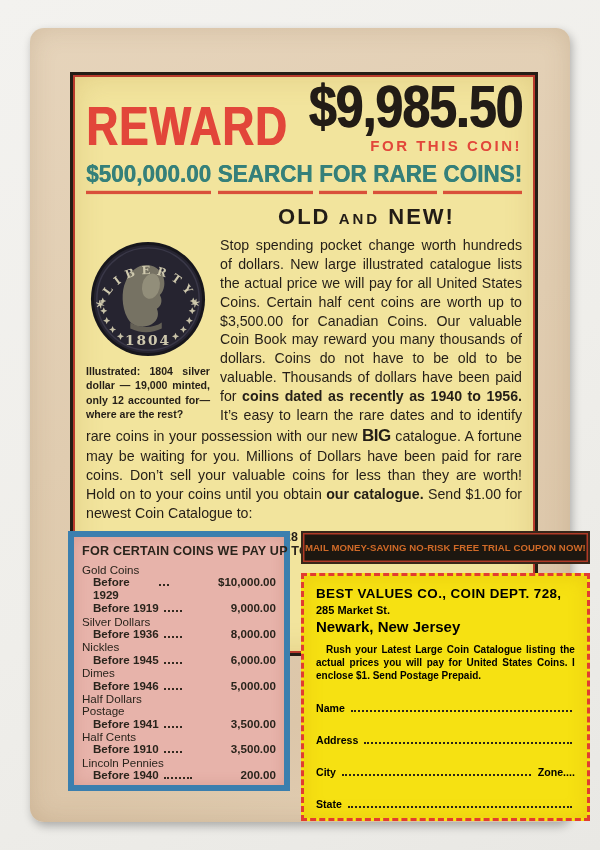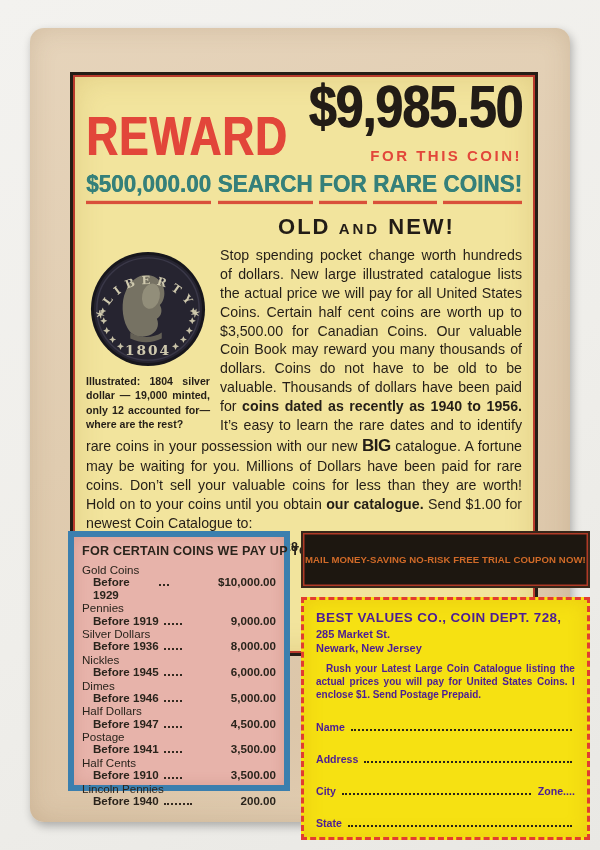--- a/index.html
+++ b/index.html
@@ -29,21 +29,21 @@
     color:#e2463a;font-weight:bold;font-size:44px;letter-spacing:1px;
     transform:scaleY(1.28);transform-origin:bottom left;line-height:1;
     text-shadow:1px 0 0 #e2463a;
   }
   .amount-col{text-align:right;}
   .amount{
     color:#221c16;font-weight:bold;font-size:50px;letter-spacing:-1px;line-height:1;
     transform:scaleY(1.2);transform-origin:bottom right;
     text-shadow:1px 0 0 #221c16;
   }
-  .forcoin{color:#e2463a;font-weight:bold;font-size:15px;letter-spacing:2.5px;margin-top:10px;white-space:nowrap;}
+  .forcoin{color:#e2463a;font-weight:bold;font-size:15px;letter-spacing:2.5px;white-space:nowrap;}
   .search-line{
     display:flex;justify-content:space-between;align-items:baseline;
     margin-top:6px;color:#35807a;font-weight:bold;font-size:22.5px;
     transform:scaleY(1.1);transform-origin:top left;white-space:nowrap;
   }
   .search-line .w{border-bottom:3px solid #d9503a;padding-bottom:2px;text-shadow:.5px 0 0 #35807a;}
   .old-new{margin:13px 0 6px 125px;text-align:center;color:#221c16;font-weight:bold;font-size:22px;letter-spacing:2px;white-space:nowrap;}
   .old-new .small{font-size:15px;letter-spacing:3px;}
   
   .copy{color:#241e17;font-size:14.2px;line-height:1.33;text-align:justify;margin-top:2px;}
@@ -67,31 +67,31 @@
   .price-header{font-weight:bold;font-size:12.6px;letter-spacing:.2px;margin:2px 0 6px 0;white-space:nowrap;}
   .price-cat{font-weight:normal;font-size:11.6px;line-height:1.07;}
   .price-line{display:flex;align-items:baseline;font-weight:bold;font-size:11.6px;line-height:1.07;padding-left:11px;margin-bottom:1px;}
   .price-line .dots{flex:1;border-bottom:2px dotted #33291f;margin:0 5px 2px 5px;min-width:10px;}
   .price-line .amt{white-space:nowrap;padding-left:44px;}
   .coupon-col{flex:1;display:flex;flex-direction:column;}
   .banner{
     background:#1d1710;border:2px solid #38271a;
     box-shadow:inset 0 0 0 1.5px #b03a26;
     color:#d06a28;font-weight:bold;font-size:9.6px;letter-spacing:.1px;
-    text-align:center;padding:21px 2px;white-space:nowrap;
+    text-align:center;padding:9px 2px;white-space:nowrap;
   }
   .coupon{
     flex:1;margin-top:9px;background:#f6e112;
     border:3px dashed #e23c30;
     box-shadow:inset 0 0 18px rgba(200,140,10,.25);
-    padding:10px 12px 8px 12px;color:#4c1d95;box-sizing:border-box;
+    padding:10px 12px 8px 12px;color:#000000;box-sizing:border-box;
   }
   .co-name{font-weight:bold;font-size:13.4px;letter-spacing:.4px;white-space:nowrap;}
   .co-street{font-weight:bold;font-size:11px;margin-top:3px;}
-  .co-city{font-weight:bold;font-size:11px;margin-top:2px;}
+  .co-city{font-weight:bold;font-size:15px;margin-top:2px;}
   .co-pitch{font-weight:bold;font-size:10px;line-height:1.3;text-align:justify;margin-top:8px;text-indent:10px;}
   .fld{display:flex;align-items:baseline;font-weight:bold;font-size:10.6px;margin-top:20px;}
   .fld .fdots{flex:1;border-bottom:2px dotted #2a2318;margin:0 3px 2px 6px;}
   .fld .zone{margin-left:4px;white-space:nowrap;}
 </style>
 </head>
 <body>
 
 <div class="page">
 
@@ -164,21 +164,20 @@
 
       <div>
         <div class="price-cat">Gold Coins</div>
         <div class="price-line">
             <span>Before 1929</span>
             <span class="dots"></span>
             <span class="amt">$10,000.00</span>
           </div>
       </div>
       <div>
-        <div class="price-cat">Pennies</div>
         <div class="price-line">
             <span>Before 1919</span>
             <span class="dots"></span>
             <span class="amt">9,000.00</span>
           </div>
       </div>
       <div>
         <div class="price-cat">Silver Dollars</div>
         <div class="price-line">
             <span>Before 1936</span>
@@ -197,25 +196,20 @@
       <div>
         <div class="price-cat">Dimes</div>
         <div class="price-line">
             <span>Before 1946</span>
             <span class="dots"></span>
             <span class="amt">5,000.00</span>
           </div>
       </div>
       <div>
         <div class="price-cat">Half Dollars</div>
-        <div class="price-line">
-            <span>Before 1947</span>
-            <span class="dots"></span>
-            <span class="amt">4,500.00</span>
-          </div>
       </div>
       <div>
         <div class="price-cat">Postage</div>
         <div class="price-line">
             <span>Before 1941</span>
             <span class="dots"></span>
             <span class="amt">3,500.00</span>
           </div>
       </div>
       <div>

